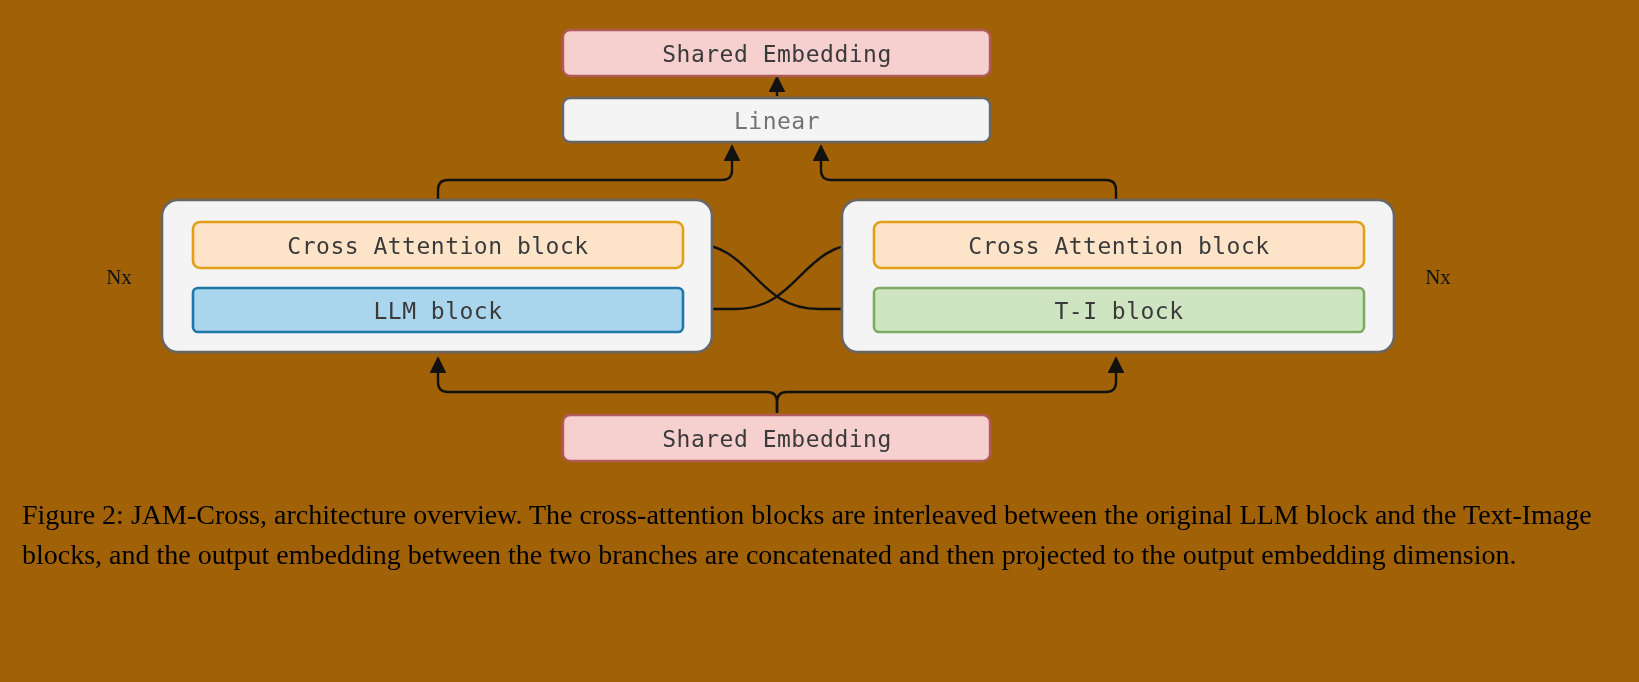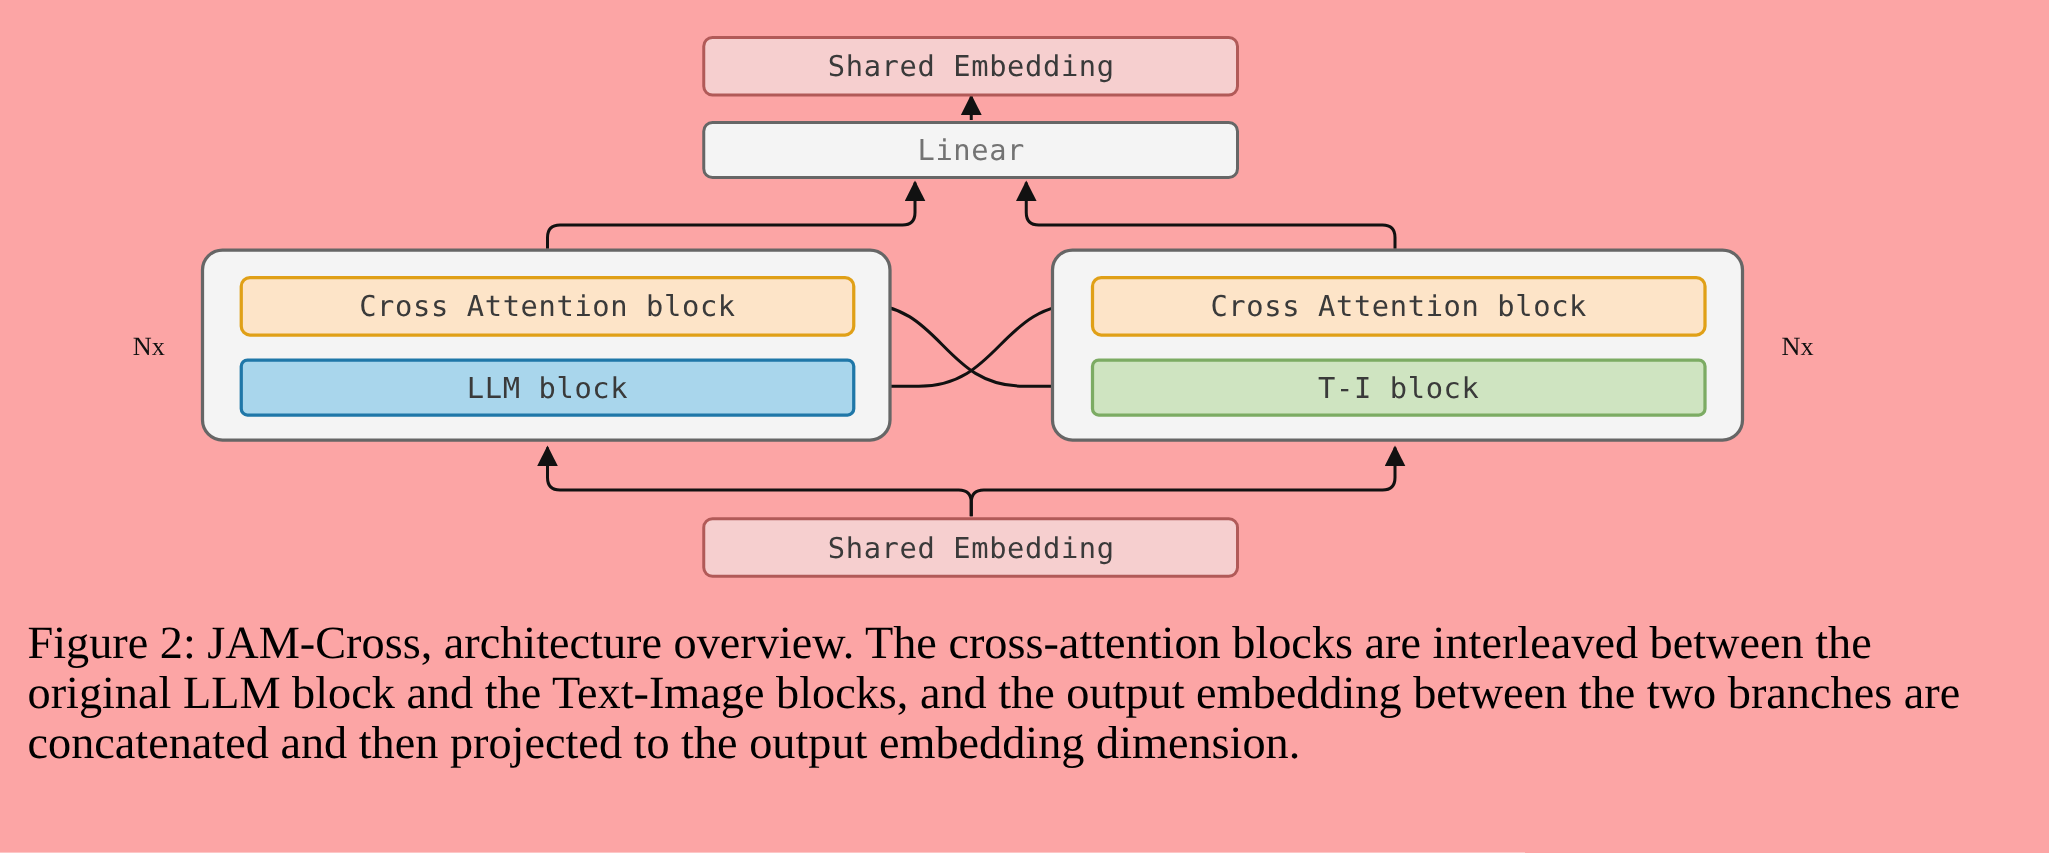--- a/index.html
+++ b/index.html
@@ -10,21 +10,21 @@
   body {
     width: 1639px;
     height: 682px;
     font-family: "Liberation Serif", serif;
     overflow: hidden;
   }
   #page {
     position: relative;
     width: 1639px;
     height: 682px;
-    background: #fca5a5;
+    background: #a16207;
   }
   #figure-area {
     position: absolute;
     left: 0;
     top: 0;
     width: 1639px;
     height: 480px;
   }
   #figure-svg {
     display: block;
@@ -45,21 +45,21 @@
     fill: #111111;
     dominant-baseline: central;
     text-anchor: middle;
   }
   #caption {
     position: absolute;
     left: 22px;
     top: 495px;
     width: 1596px;
     font-family: "Liberation Serif", serif;
-    font-size: 37px;
+    font-size: 28px;
     line-height: 40px;
     color: #000000;
     text-align: left;
     letter-spacing: 0px;
   }
 </style>
 </head>
 <body>
 
 <div id="page">

